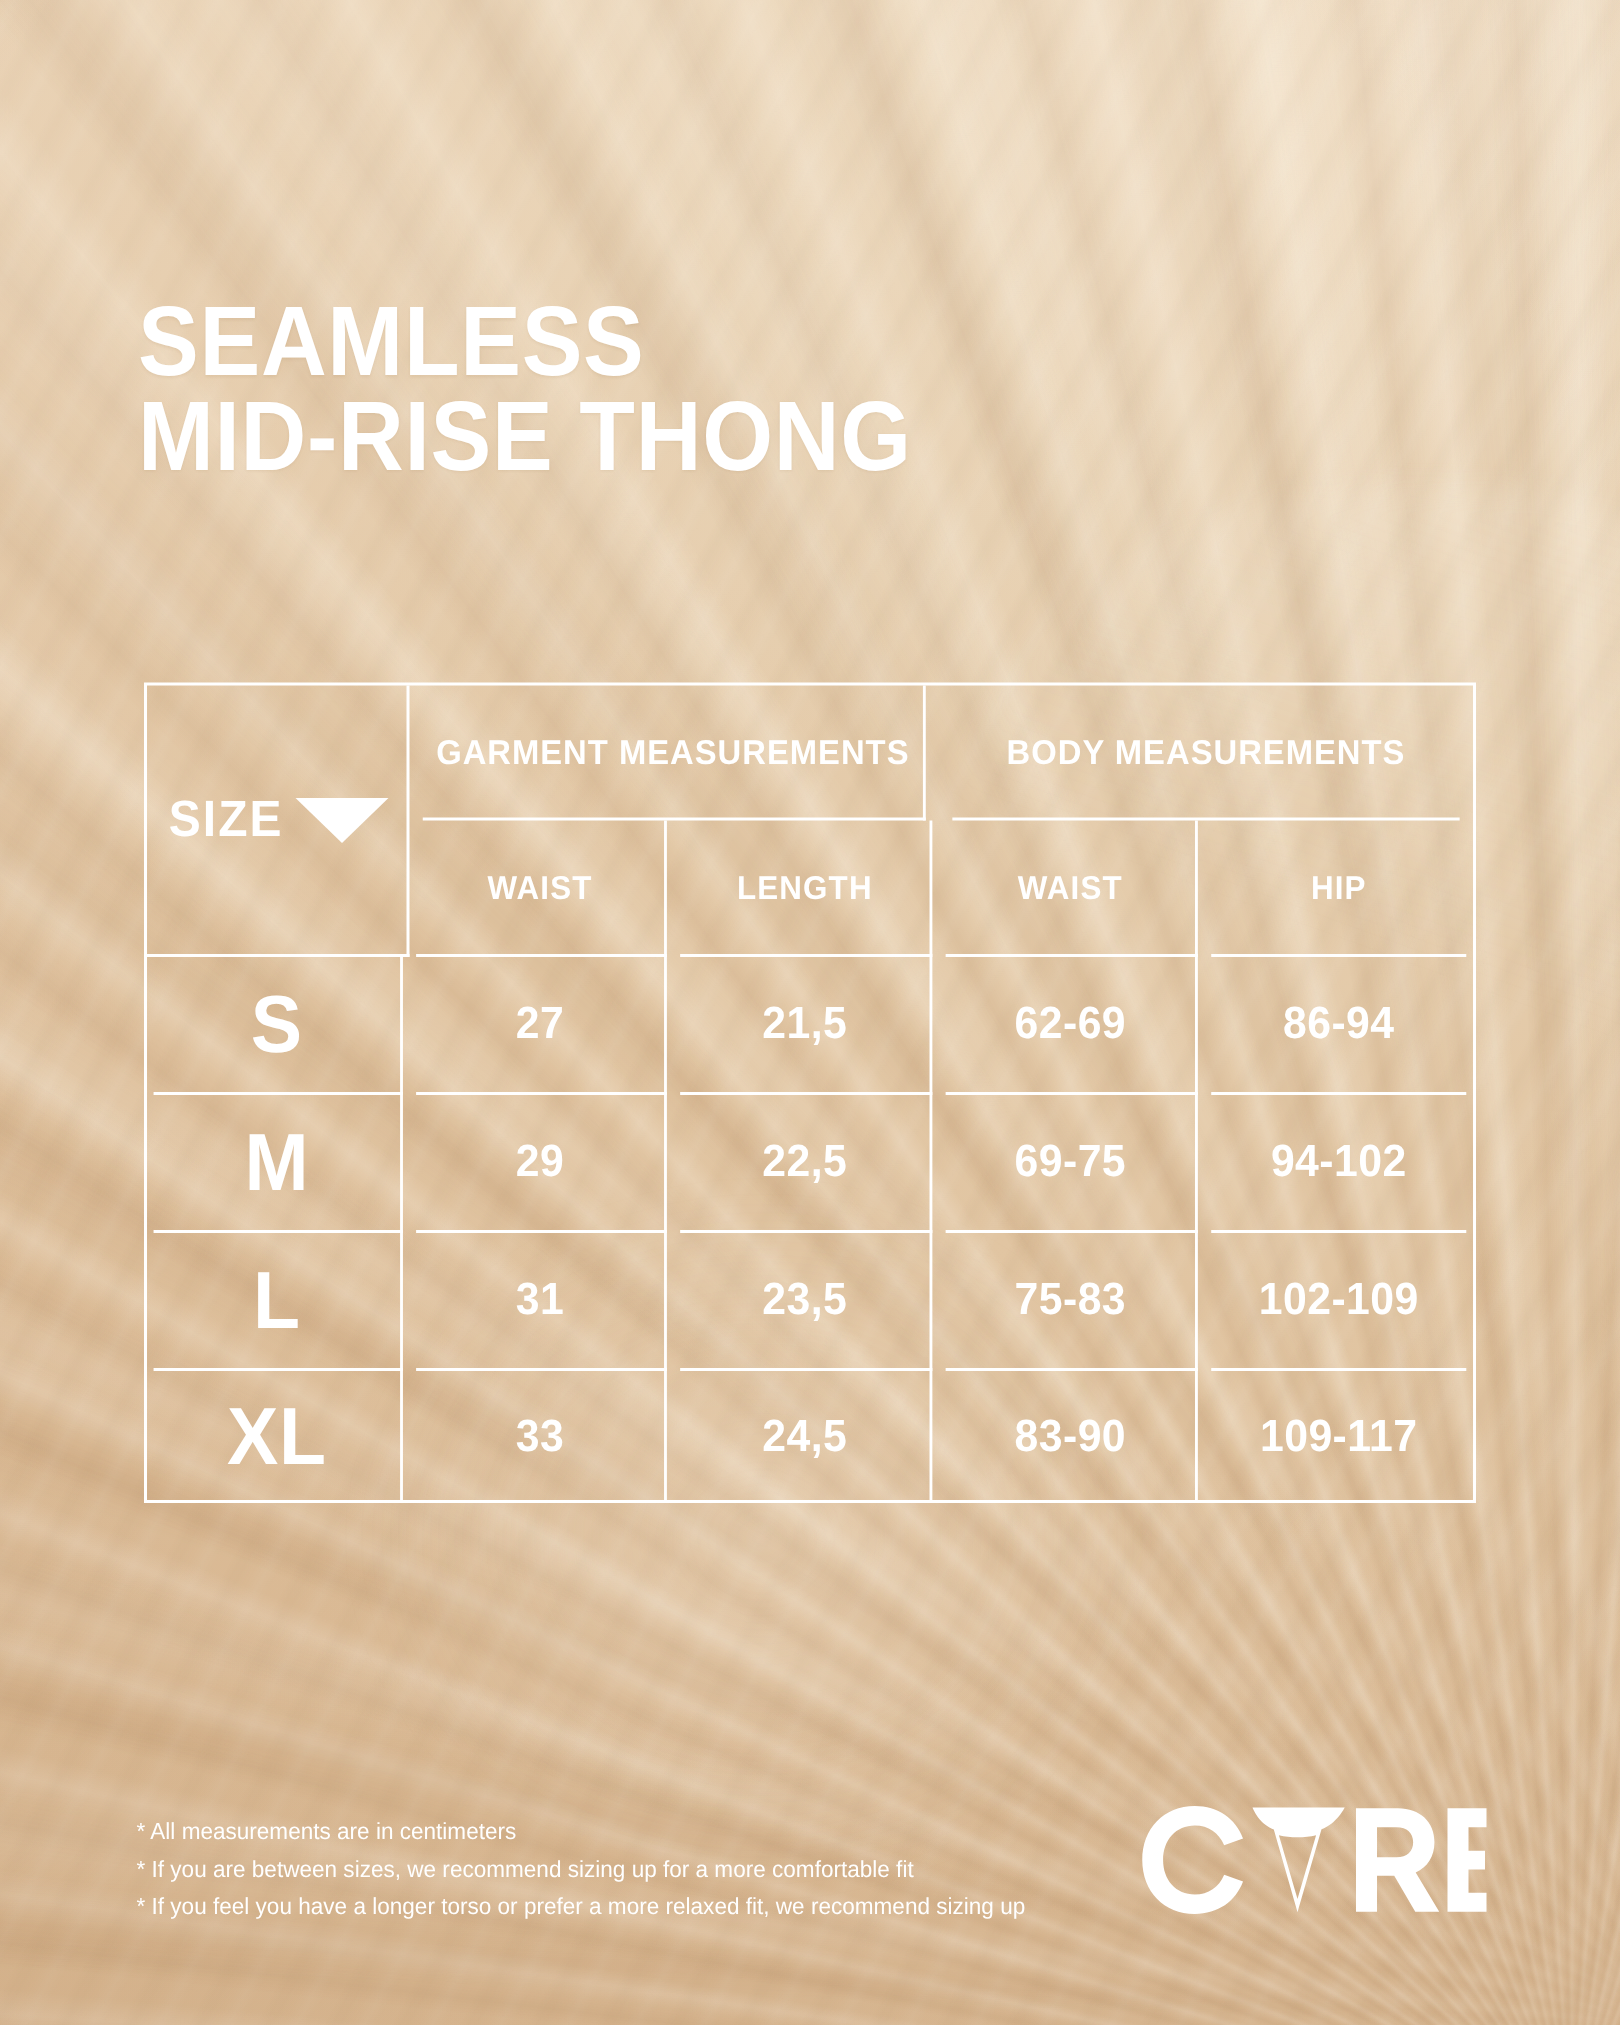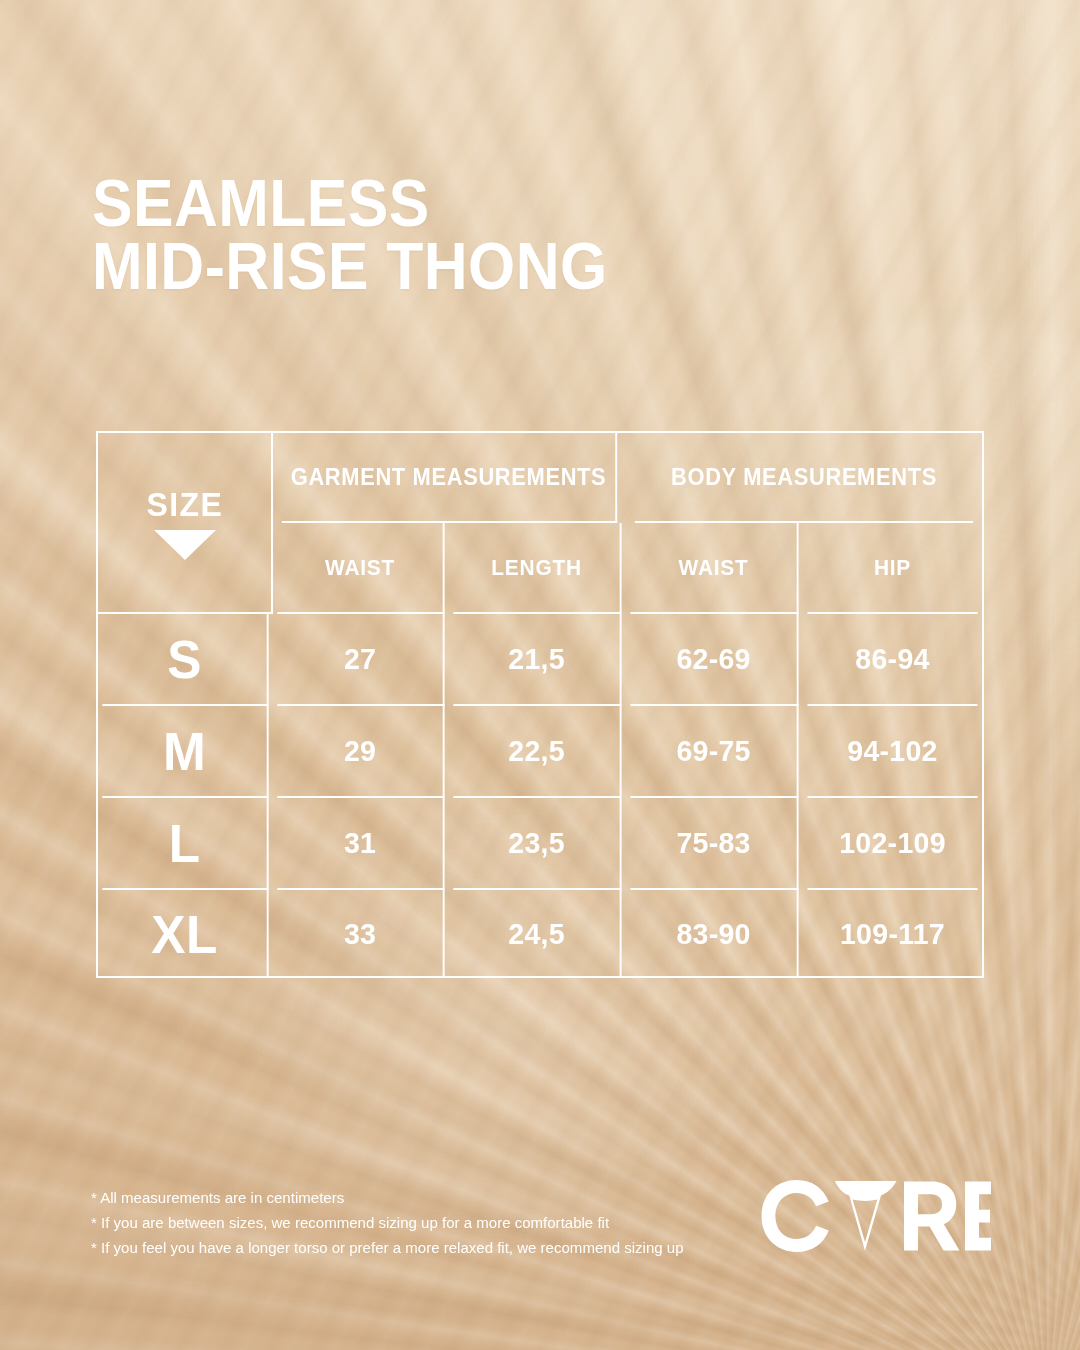--- a/index.html
+++ b/index.html
@@ -116,20 +116,21 @@
   .bg-vig {
     position: absolute;
     inset: 0;
     background: radial-gradient(125% 105% at 42% 36%, rgba(0,0,0,0.00) 44%, rgba(120,80,45,0.075) 100%);
   }
 
   
   .content {
     position: absolute;
     inset: 0;
+    margin-top: 24px;
   }
 
   .title {
     position: absolute;
     left: 92px;
     top: 172px;
     color: #ffffff;
     font-weight: 700;
     font-size: 66px;
     line-height: 0.96;
@@ -164,21 +165,21 @@
     position: relative;
   }
 
   .bd-r { border-right: 2px solid #ffffff; }
   .bd-b { border-bottom: 2px solid #ffffff; }
 
   
   .size-head {
     grid-column: 1;
     grid-row: 1 / span 2;
-    flex-direction: column;
+    flex-direction: row;
     gap: 6px;
   }
   .size-head .size-label {
     font-size: 34px;
     font-weight: 700;
     letter-spacing: 1.5px;
     transform: scaleX(0.94);
   }
   .tri-down {
     width: 0;

